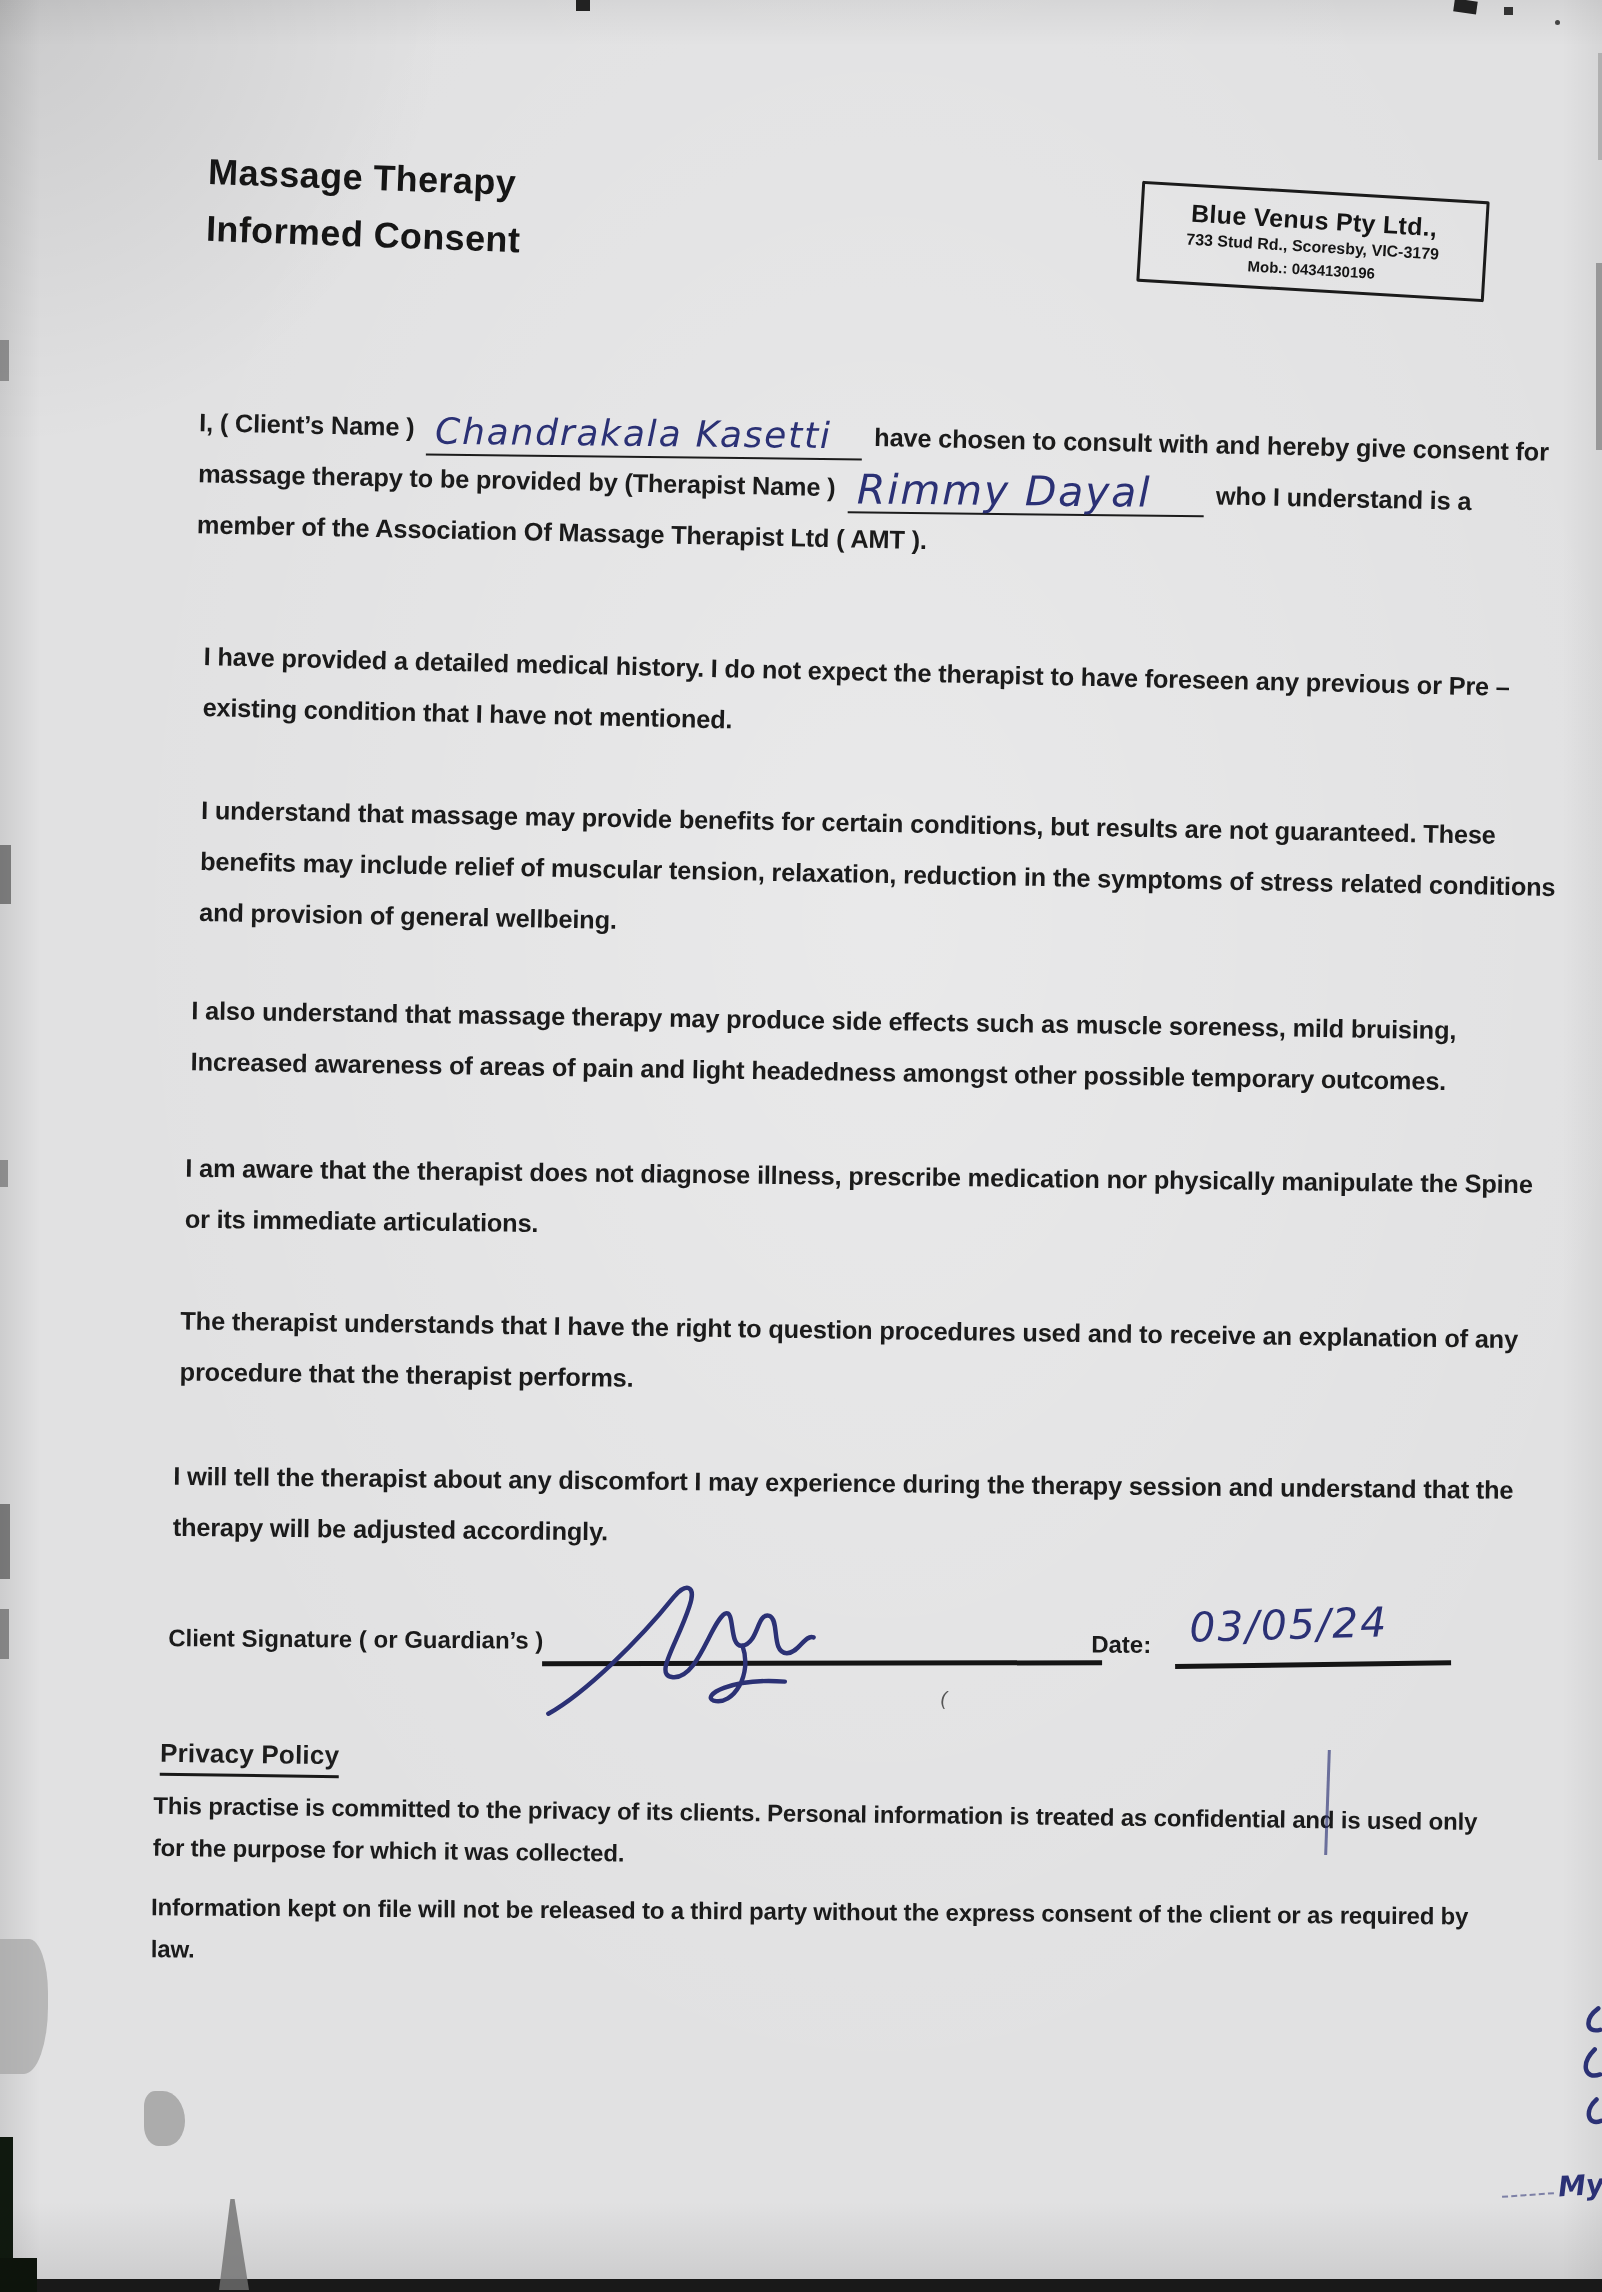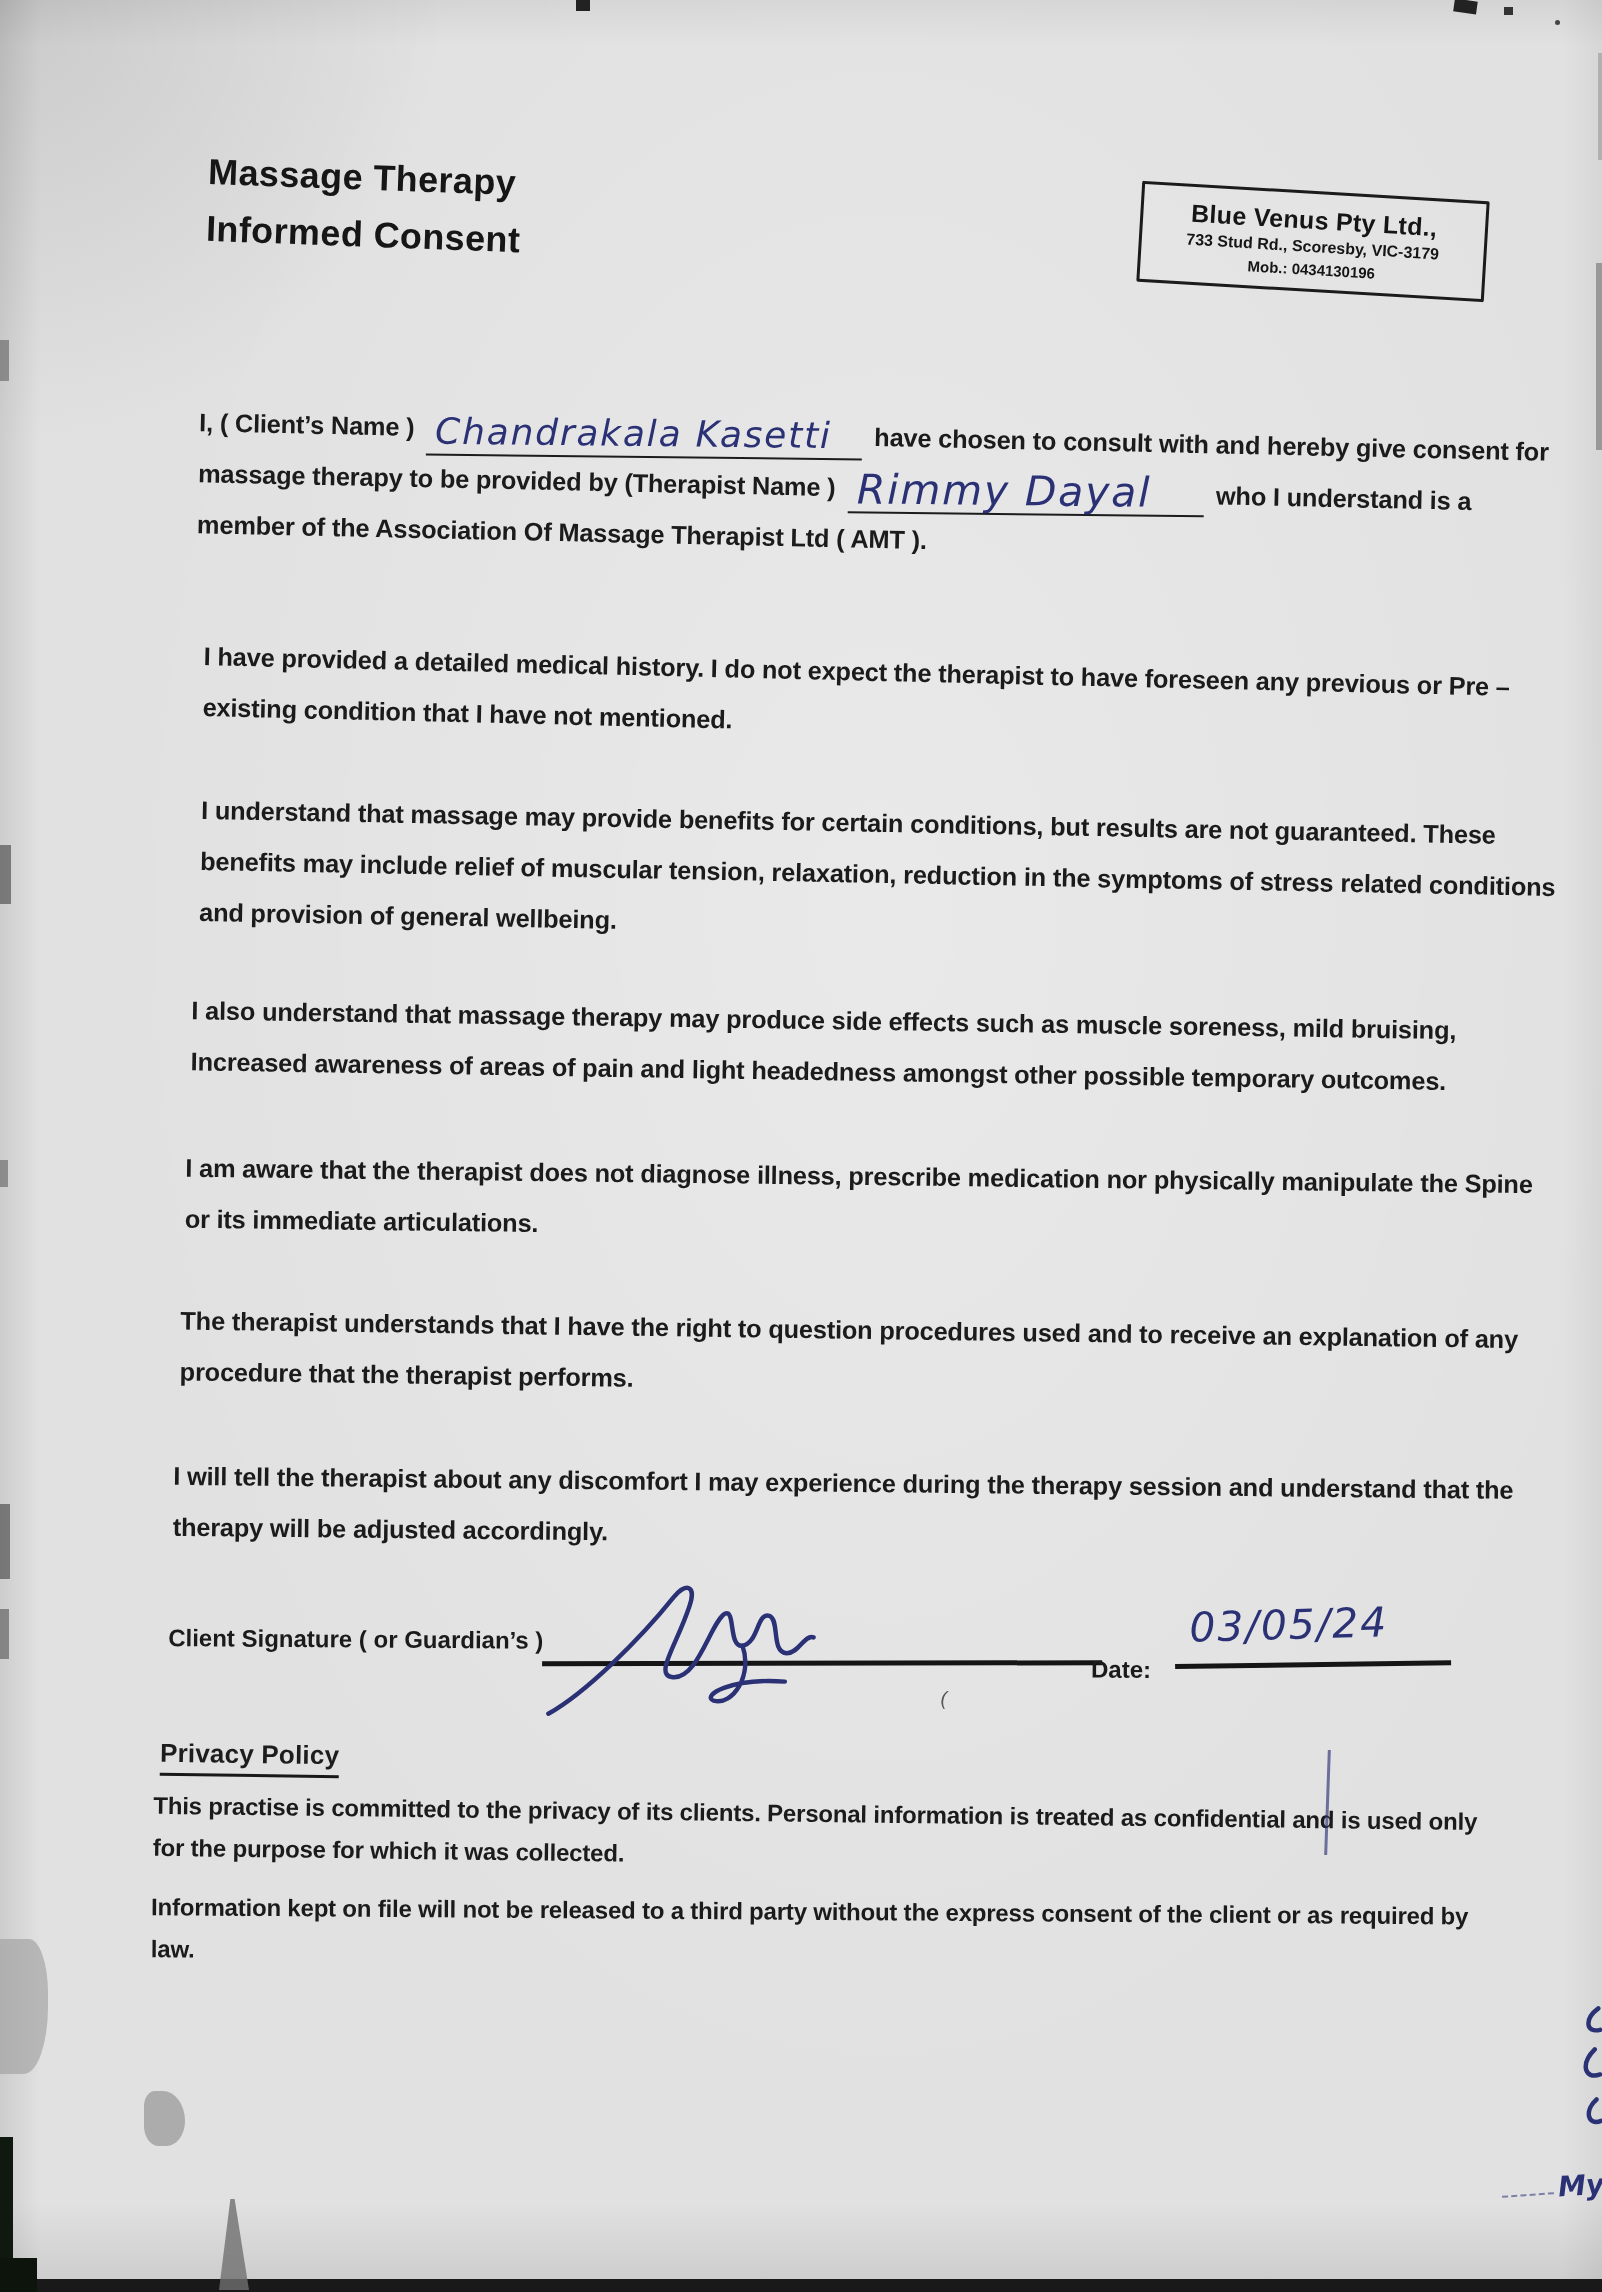--- a/index.html
+++ b/index.html
@@ -79,21 +79,21 @@
   <div class="abs" style="left:168px;top:1609px;width:1390px;height:134px;transform:rotate(0.4deg);">
     <span class="abs lbl" style="left:0;top:19.6px;">Client Signature ( or Guardian’s )</span>
     <div class="abs rule" style="left:374px;top:52px;width:560px;transform:rotate(-0.5deg);"></div>
     <svg class="abs" style="left:364px;top:-37px;" width="321" height="151" viewBox="0 0 360 170">
       <g fill="none" stroke="#2b3175" stroke-width="5" stroke-linecap="round">
         <path d="M18 162 C60 138 120 78 158 30 C172 13 184 16 176 40 C162 84 136 118 158 120 C186 122 200 58 216 48 C228 42 220 86 236 84 C254 81 252 46 266 50 C278 54 268 92 286 92 C300 92 306 70 316 74"></path>
         <path d="M236 84 C248 116 226 152 204 146 C190 141 222 120 284 124"></path>
       </g>
     </svg>
     <span class="abs" style="left:773px;top:77px;font-size:19.6px;color:#555;transform:rotate(12deg);">(</span>
-    <span class="abs lbl" style="left:923px;top:19.6px;margin-top:25px;">Date:</span>
+    <span class="abs lbl" style="left:923px;top:19.6px;">Date:</span>
     <div class="abs rule" style="left:1007px;top:50px;width:276px;transform:rotate(-1.2deg);"></div>
     <span class="abs hw" style="left:1021px;top:-10.7px;font-size:41px;transform:rotate(-2deg);">03/05/24</span>
   </div>
 
   <span class="abs ph" style="left:160px;top:1739px;transform:rotate(0.8deg);">Privacy Policy</span>
   <div class="abs p tight" style="left:153px;top:1793px;width:1337px;transform:rotate(0.7deg);">This practise is committed to the privacy of its clients. Personal information is treated as confidential and is used only for the purpose for which it was collected.</div>
   <div class="abs p tight" style="left:151px;top:1891px;width:1346px;transform:rotate(0.4deg);">Information kept on file will not be released to a third party without the express consent of the client or as required by law.</div>
 
   <div class="abs artifact" style="left:1326px;top:1750px;width:2.7px;height:105px;background:#2b3175;opacity:.65;transform:rotate(2deg);"></div>
   <svg class="abs" style="left:1575px;top:2003px;" width="27" height="134" viewBox="0 0 30 150">

